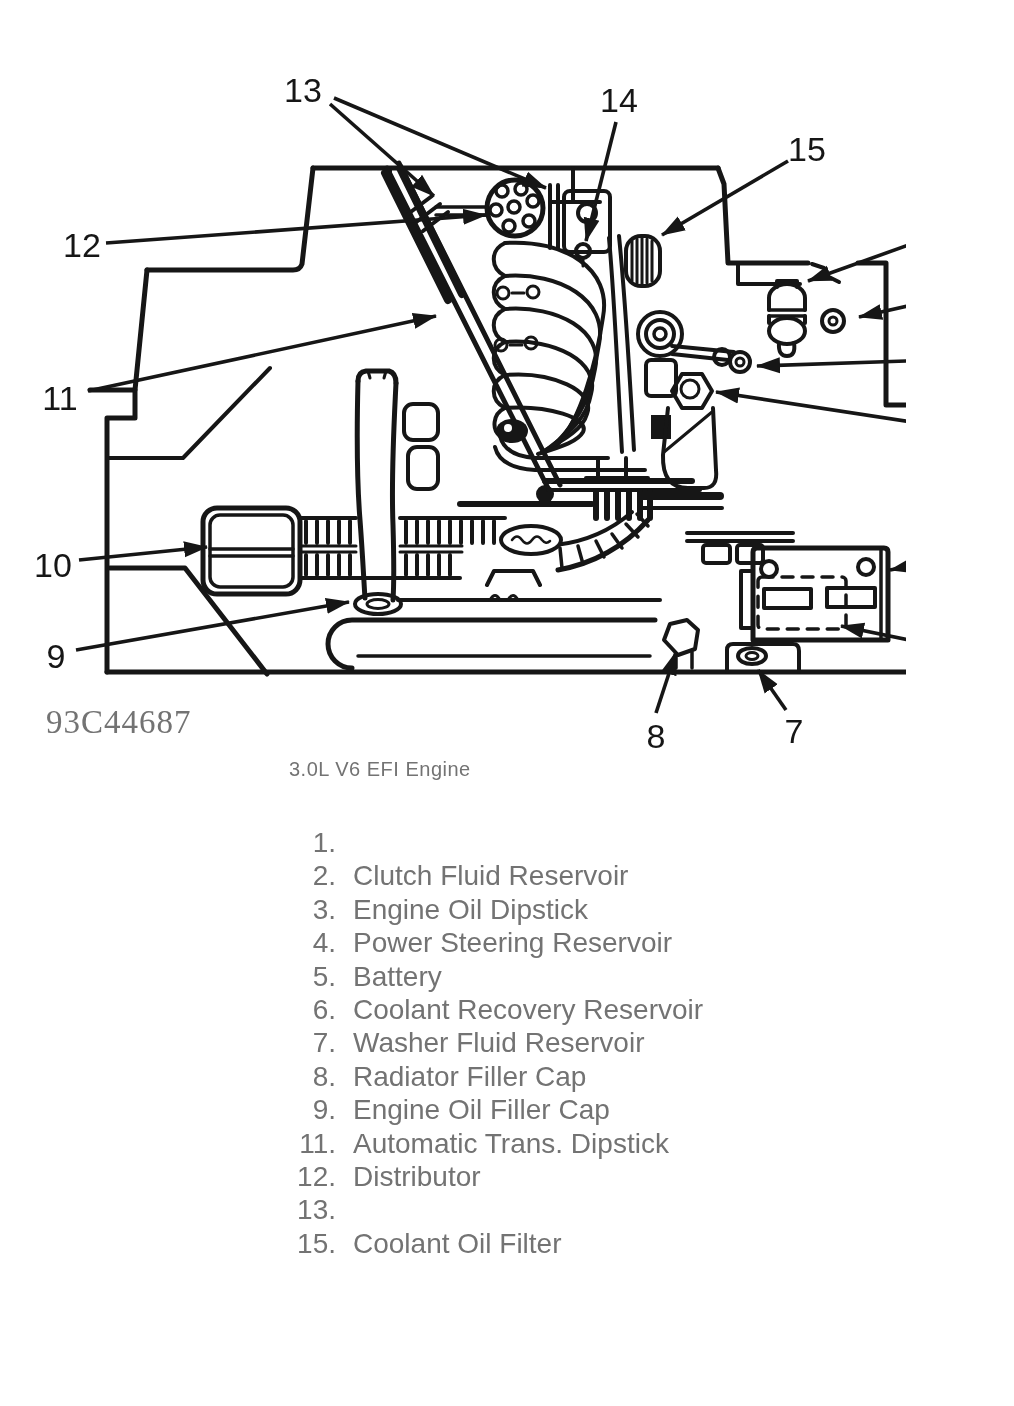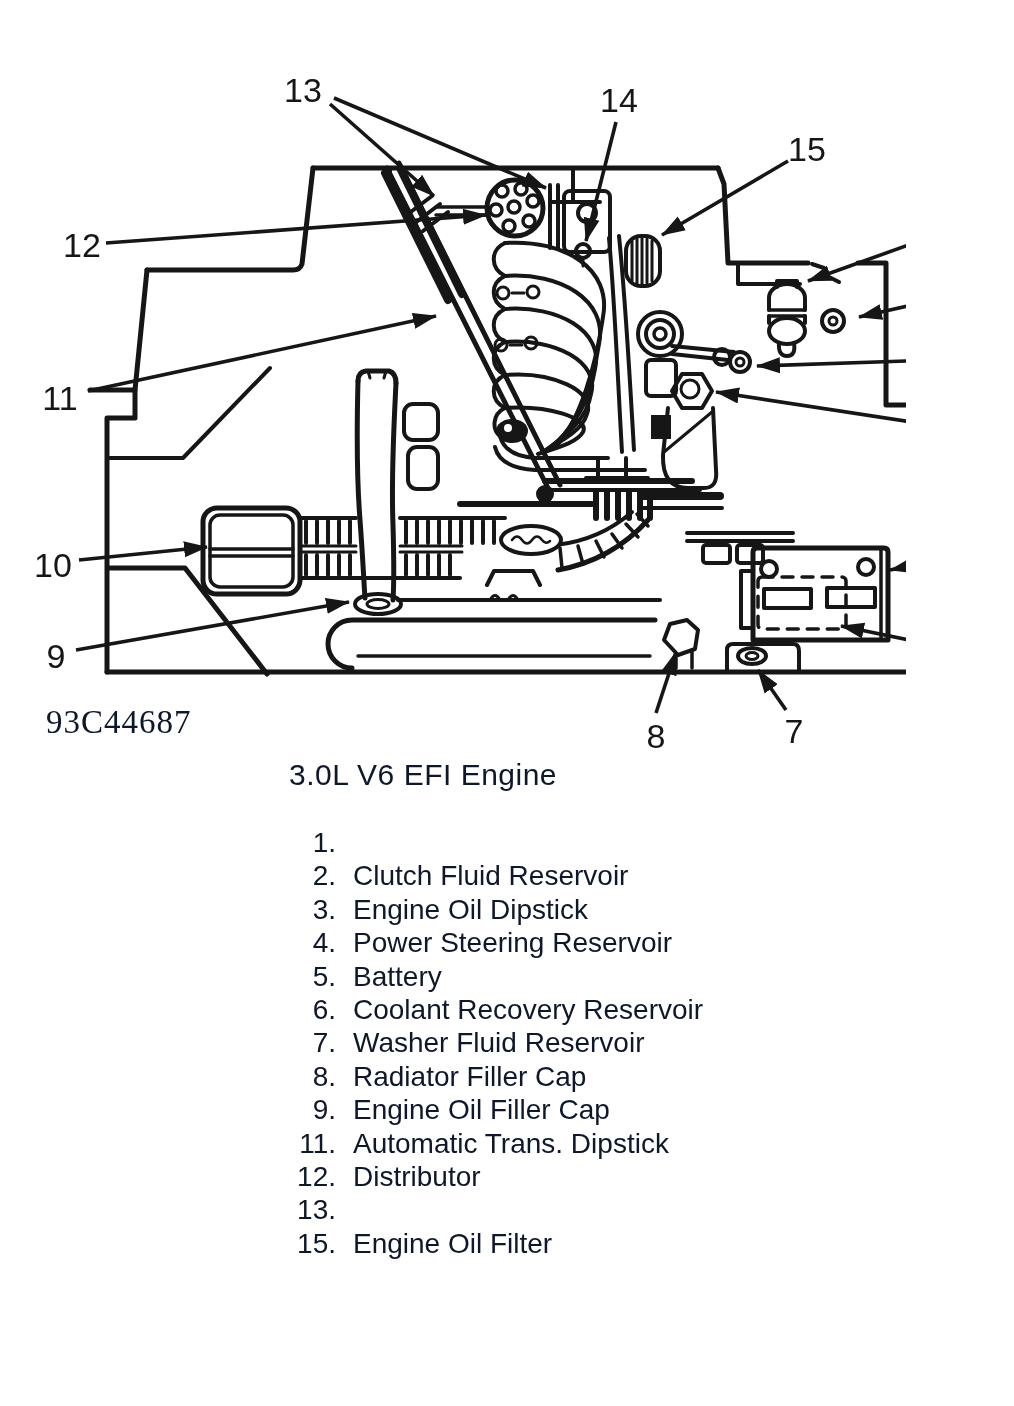--- a/index.html
+++ b/index.html
@@ -1,34 +1,34 @@
 <!DOCTYPE html>
 <html><head>
 <meta charset="utf-8">
 <style>
   html,body{margin:0;padding:0;background:#ffffff;}
   #page{position:relative;width:906px;height:1406px;background:#ffffff;overflow:hidden;
-        font-family:"Liberation Sans",sans-serif;color:#0f172a;}
+        font-family:"Liberation Sans",sans-serif;color:#737373;}
   svg{position:absolute;left:0;top:0;}
   svg .ln{stroke:#161616;fill:none;stroke-linecap:round;stroke-linejoin:round;}
   svg .w3{stroke-width:3}
   svg .w35{stroke-width:3.5}
   svg .w4{stroke-width:4}
   svg .w5{stroke-width:5}
   svg .w6{stroke-width:6}
   svg .w8{stroke-width:8}
   svg .blk{fill:#161616;stroke:none;}
   svg .wht{fill:#ffffff;}
   svg .dash{stroke-dasharray:11 9;}
   svg text.callout{font-family:"Liberation Sans",sans-serif;font-size:34px;fill:#161616;
         text-anchor:middle;font-weight:400;}
   svg line.leader{stroke:#161616;stroke-width:3.6;}
   #figure-code{position:absolute;left:46px;top:704px;font-family:"Liberation Serif",serif;
         font-size:33px;letter-spacing:1px;}
-  #figure-caption{position:absolute;left:289px;top:758px;font-size:30px;letter-spacing:0.5px;}
+  #figure-caption{position:absolute;left:289px;top:758px;font-size:20px;letter-spacing:0.5px;}
   #legend{position:absolute;left:276px;top:826px;font-size:28px;}
   .legend-row{display:flex;line-height:33.4px;height:33.4px;}
   .legend-num{width:60px;text-align:right;flex:0 0 60px;}
   .legend-label{padding-left:17px;white-space:nowrap;}
 </style>
 </head>
 <body>
 
 <div id="page">
 
@@ -332,17 +332,17 @@
       </div>
     <div class="legend-row">
         <span class="legend-num">12.</span>
         <span class="legend-label">Distributor</span>
       </div>
     <div class="legend-row">
         <span class="legend-num">13.</span>
       </div>
     <div class="legend-row">
         <span class="legend-num">15.</span>
-        <span class="legend-label">Engine Oil Filter</span>
+        <span class="legend-label">Coolant Oil Filter</span>
       </div>
   </div>
 
 </div>
 
 </body></html>

